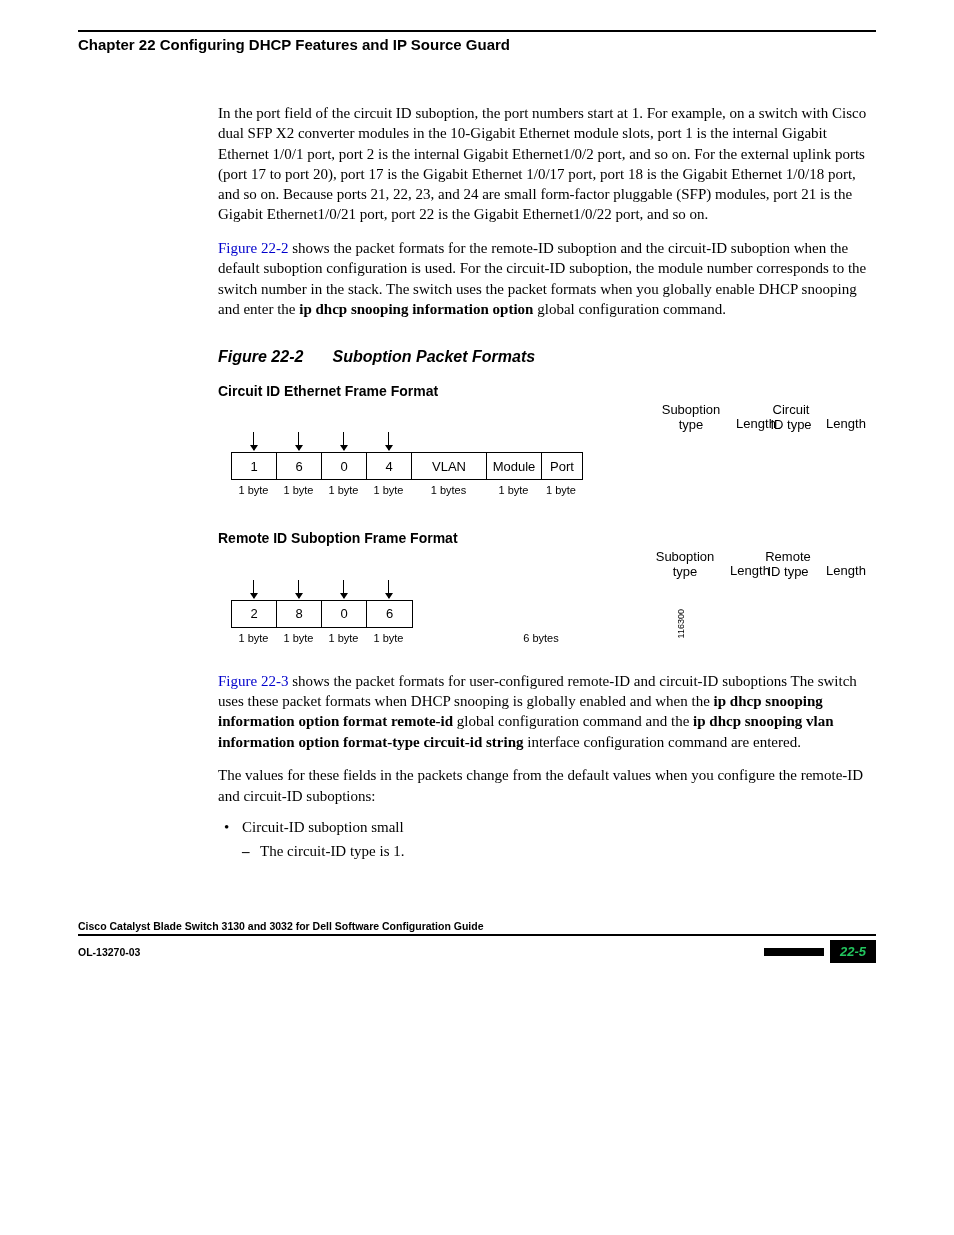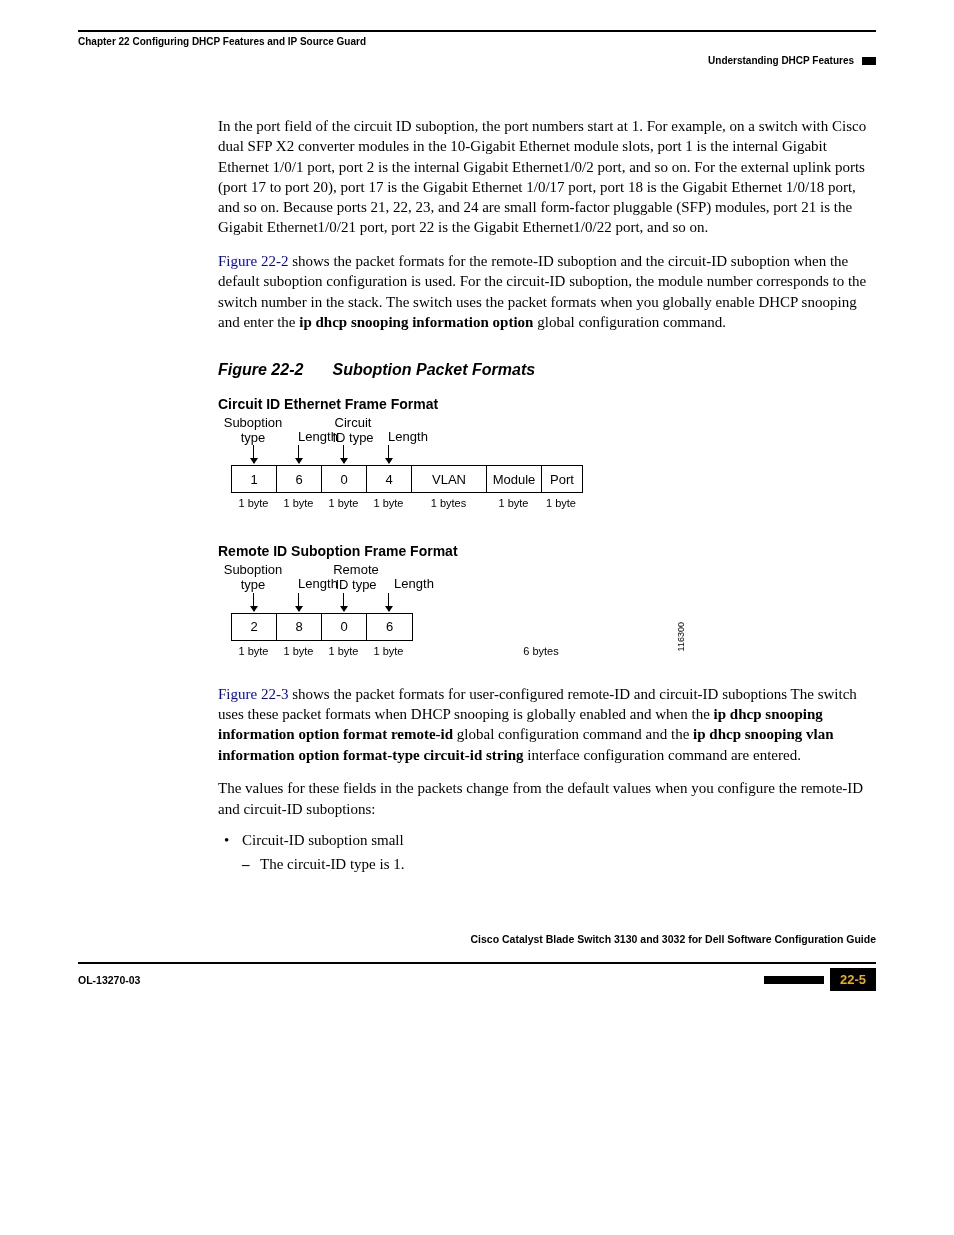--- a/index.html
+++ b/index.html
@@ -12,21 +12,21 @@
     width: 954px;
   }
   .page {
     padding: 30px 78px 30px 78px;
     position: relative;
   }
   .header {
     border-top: 2px solid #000;
     padding-top: 4px;
     font-family: Arial, Helvetica, sans-serif;
-    font-size: 10px;
+    font-size: 15px;
     font-weight: bold;
   }
   .header .chapter {
     text-align: left;
   }
   .header .section {
     text-align: right;
     margin-top: 8px;
     display: flex;
     justify-content: flex-end;
@@ -88,21 +88,22 @@
     margin-top: 1.2em;
     margin-bottom: 0.2em;
   }
   .diagram {
     font-family: Arial, Helvetica, sans-serif;
     font-size: 13px;
     margin-top: 4px;
   }
   .labelrow {
     display: flex;
-    margin-left: 0;
+    margin-left: 14px;
+    justify-content: flex-end;
   }
   .labelrow .lab {
     text-align: center;
     line-height: 1.15;
   }
   .arrowrow {
     display: flex;
     height: 20px;
     position: relative;
   }
@@ -149,58 +150,54 @@
     position: absolute;
     font-family: Arial, Helvetica, sans-serif;
   }
   .footer {
     margin-top: 60px;
     font-family: Arial, Helvetica, sans-serif;
     font-size: 10.5px;
     font-weight: bold;
   }
   .footer .guide {
-    text-align: right;
     border-bottom: 2px solid #000;
-    padding-bottom: 17px;
+    padding-bottom: 2px;
   }
   .footer .row2 {
     display: flex;
     justify-content: space-between;
     align-items: center;
     margin-top: 4px;
   }
   .footer .pagenum {
     background: #000;
-    color: #eab308;
+    color: #22c55e;
     padding: 4px 10px;
     font-size: 13px;
+    font-style: italic;
   }
   .footer .decor {
     width: 60px;
     height: 8px;
     background: #000;
     margin-right: 6px;
   }
   .footer .right {
     display: flex;
     align-items: center;
   }
 </style>
 </head>
 <body>
 
 <div class="page">
 
   <div class="header">
     <div class="chapter">Chapter 22      Configuring DHCP Features and IP Source Guard</div>
-    <div class="section">
-      <span>Understanding DHCP Features</span>
-      <span class="sq"></span>
-    </div>
   </div>
 
   <div class="content">
 
 
     <p class="body">In the port field of the circuit ID suboption, the port numbers start at 1. For example, on a switch with Cisco dual SFP X2 converter modules in the 10-Gigabit Ethernet module slots, port 1 is the internal Gigabit Ethernet 1/0/1 port, port 2 is the internal Gigabit Ethernet1/0/2 port, and so on. For the external uplink ports (port 17 to port 20), port 17 is the Gigabit Ethernet 1/0/17 port, port 18 is the Gigabit Ethernet 1/0/18 port, and so on. Because ports 21, 22, 23, and 24 are small form-factor pluggable (SFP) modules, port 21 is the Gigabit Ethernet1/0/21 port, port 22 is the Gigabit Ethernet1/0/22 port, and so on.</p>
 
     <p class="body">
       <span class="link">Figure 22-2</span><span> shows the packet formats for the remote-ID suboption and the circuit-ID suboption when the default suboption configuration is used. For the circuit-ID suboption, the module number corresponds to the switch number in the stack. The switch uses the packet formats when you globally enable DHCP snooping and enter the </span><span class="bold">ip dhcp snooping information option</span><span> global configuration command.</span>
     </p>

